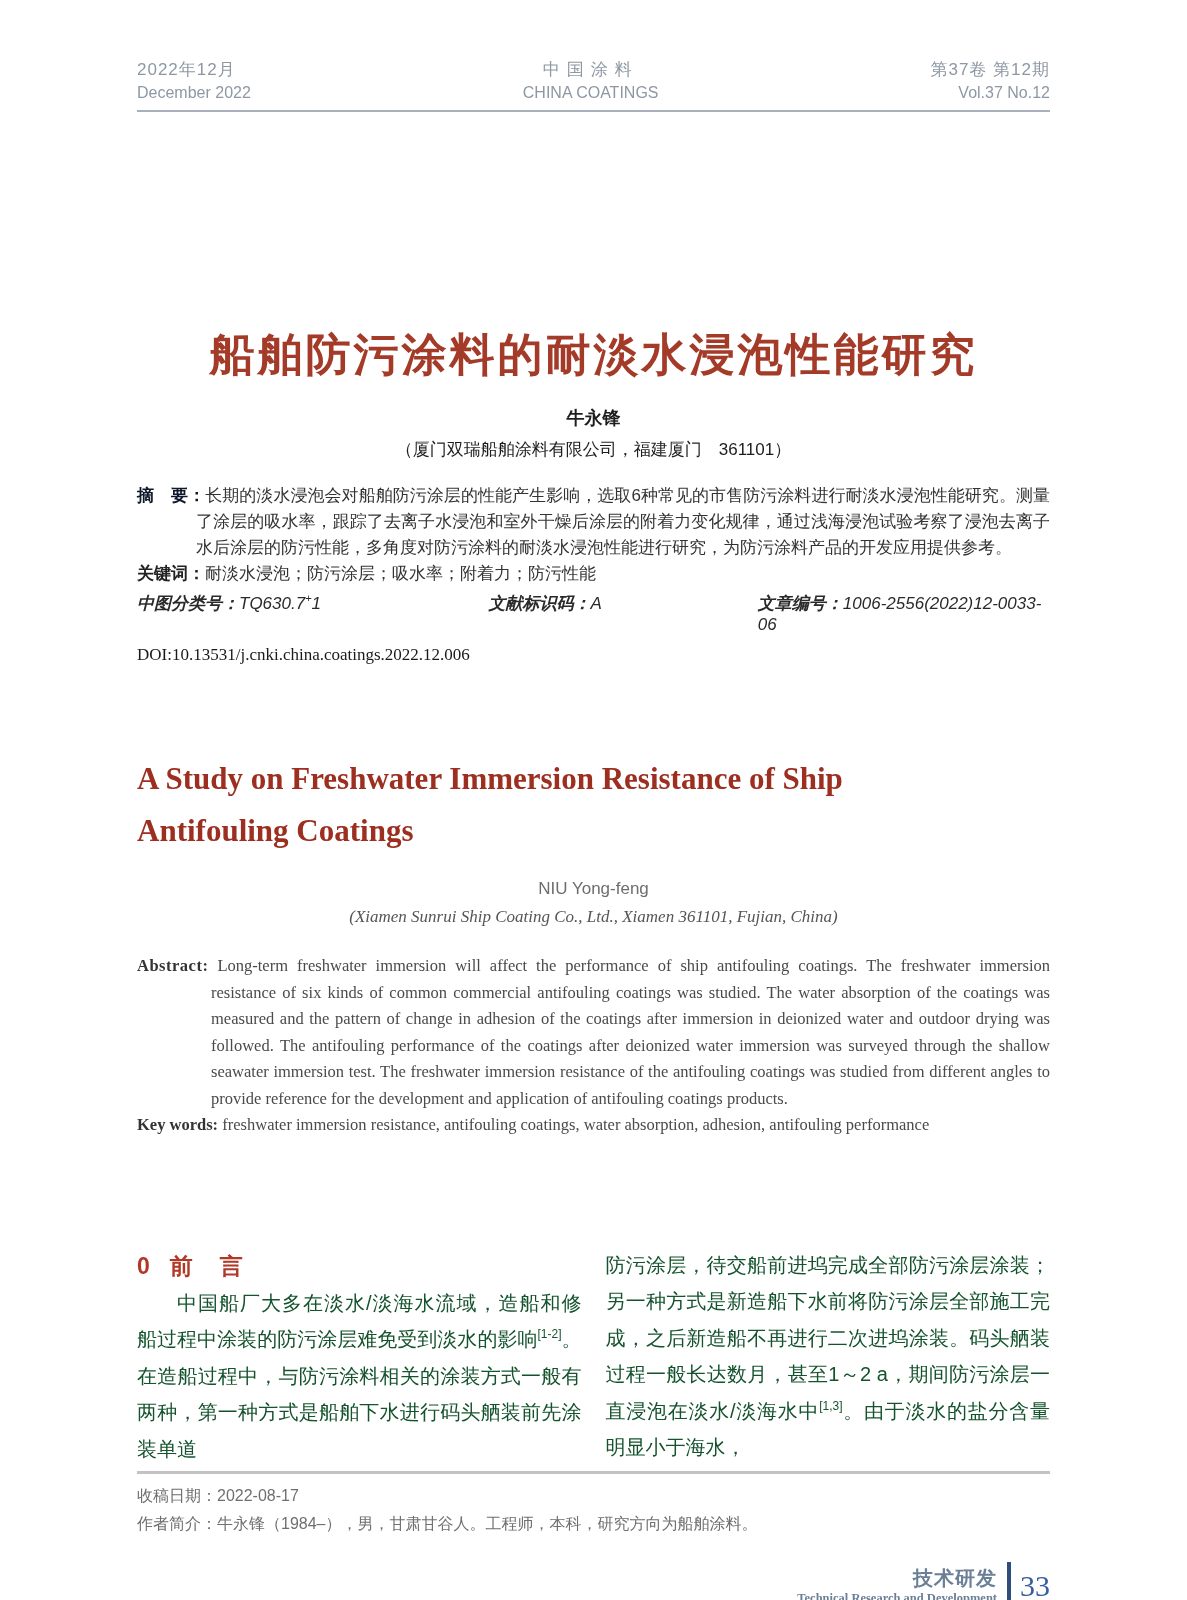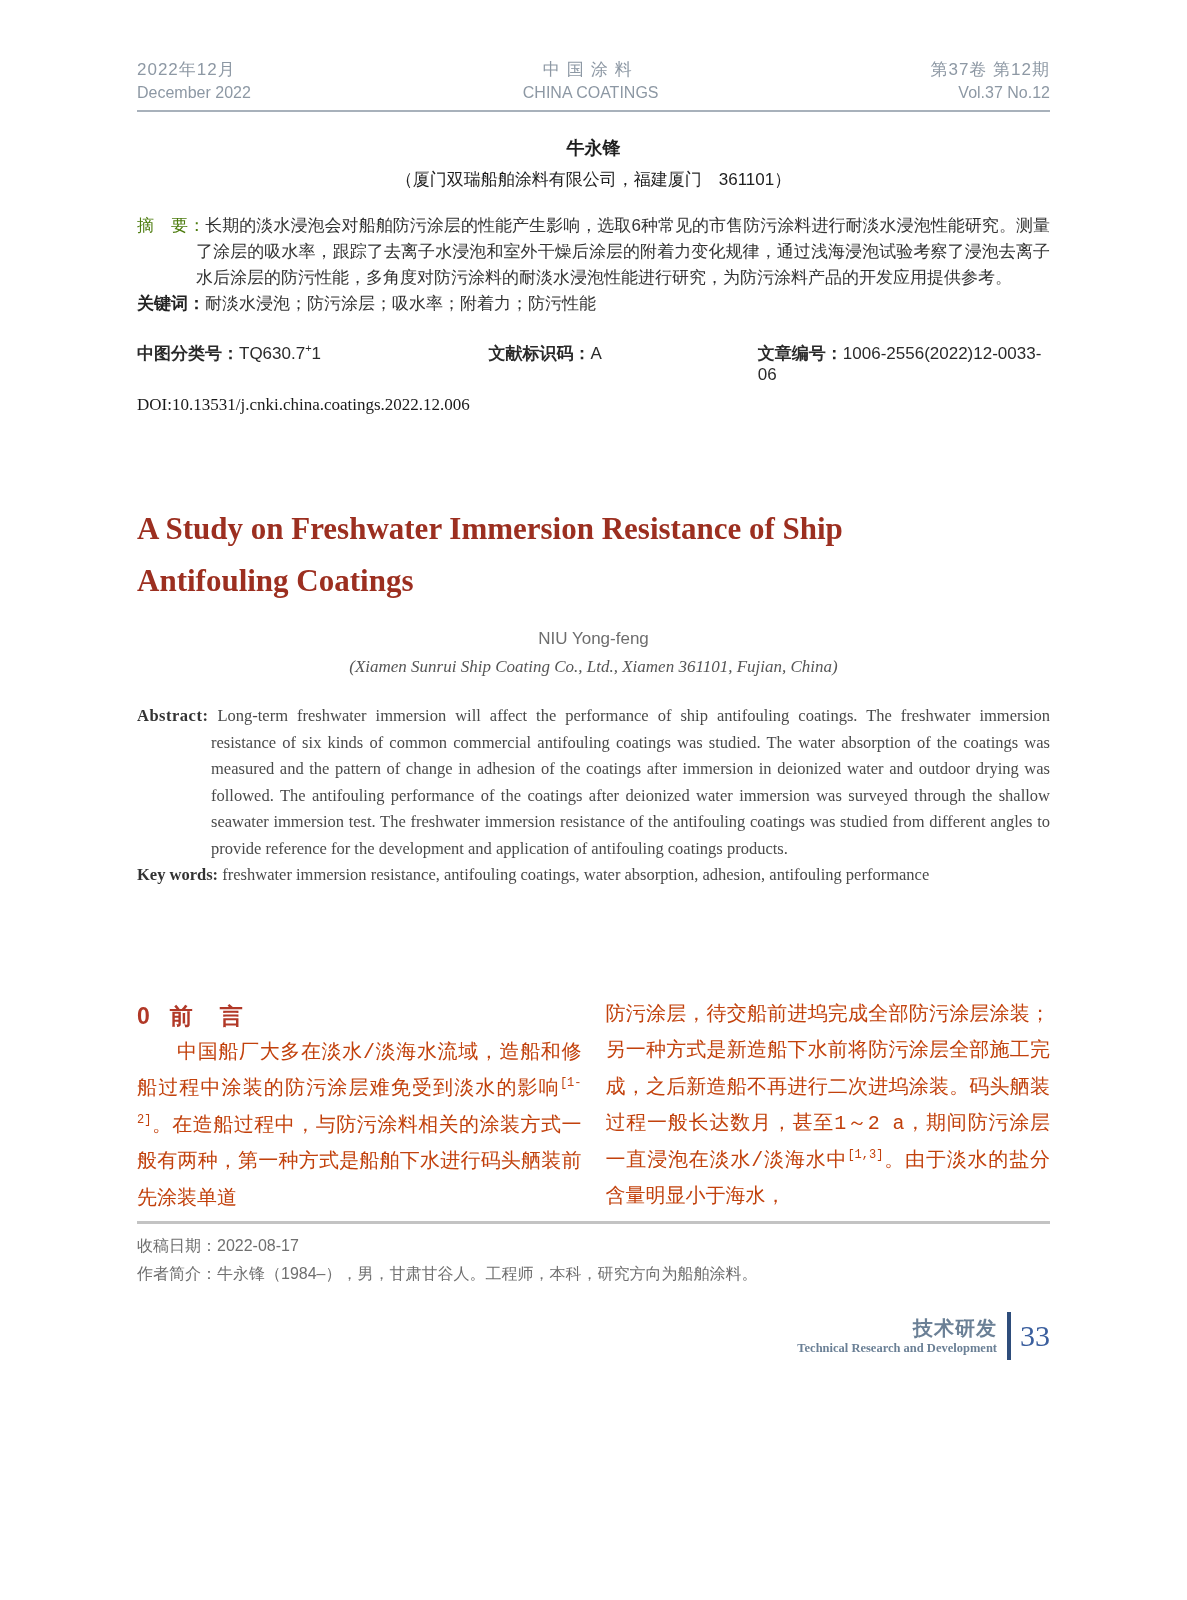--- a/index.html
+++ b/index.html
@@ -42,25 +42,25 @@
   
   .abstract-cn {
     margin-top: 22px;
     font-size: 17px;
     line-height: 26px;
     color: #333333;
     text-align: justify;
     padding-left: 59px;
     text-indent: -59px;
   }
-  .abstract-cn .lbl { font-weight: normal; color: #4d7c0f; }
+  .abstract-cn .lbl { font-weight: bold; color: #0f172a; }
   .keywords-cn { font-size: 17px; line-height: 26px; color: #333333; }
   .keywords-cn .lbl { font-weight: bold; color: #222222; }
 
-  .class-row { display: flex; margin-top: 25px; font-size: 17px; color: #2a2a2a; }
+  .class-row { display: flex; margin-top: 5px; font-size: 17px; color: #2a2a2a; font-style: italic; }
   .class-row .item-clc { width: 38.5%; }
   .class-row .item-doc { width: 29.5%; }
   .class-row .item-aid { flex: 1; }
   .class-row .lbl { font-weight: bold; }
   .sup-plus { font-size: 11px; vertical-align: super; line-height: 0; }
 
   .doi-line { margin-top: 10px; font-family: "Liberation Serif", serif; font-size: 17px; color: #1a1a1a; }
 
   
   .title-en {
@@ -90,24 +90,24 @@
   .keywords-en { font-family: "Liberation Serif", serif; font-size: 16.5px; line-height: 26.5px; color: #4a4a4a; }
   .keywords-en .lbl { font-weight: bold; color: #333333; }
 
   
   .body-cols { display: flex; gap: 24px; margin-top: 108px; }
   .col { flex: 1; }
   .sec-heading { font-size: 23px; font-weight: bold; color: #b13827; line-height: 38px; }
   .sec-heading .num { margin-right: 20px; }
   .sec-heading .ttl { letter-spacing: 2px; }
   .body-p {
-    font-family: Liberation Mono, monospace;
+    font-family: Liberation Sans, sans-serif;
     font-size: 20px;
     line-height: 36.5px;
-    color: #c2410c;
+    color: #14532d;
     text-align: justify;
   }
   .col-left .body-p { text-indent: 2em; }
   .body-p sup { font-size: 12px; line-height: 0; }
 
   
   .footnote { margin-top: 4px; border-top: 3px solid #c3c3c3; padding-top: 8px; }
   .footnote .fline { font-size: 16px; line-height: 28px; color: #6f6f6f; }
 
   
@@ -132,20 +132,21 @@
       <span class="cn">中国涂料</span>
       <span class="en">CHINA COATINGS</span>
     </div>
     <div class="cell right">
       <span class="cn">第37卷 第12期</span>
       <span class="en">Vol.37  No.12</span>
     </div>
   </div>
   <hr class="header-rule">
 
+  <h1 class="title-cn">船舶防污涂料的耐淡水浸泡性能研究</h1>
   <div class="author-cn">牛永锋</div>
   <div class="affil-cn">（厦门双瑞船舶涂料有限公司，福建厦门　361101）</div>
 
   <p class="abstract-cn"><span class="lbl">摘　要：</span><span>长期的淡水浸泡会对船舶防污涂层的性能产生影响，选取6种常见的市售防污涂料进行耐淡水浸泡性能研究。测量了涂层的吸水率，跟踪了去离子水浸泡和室外干燥后涂层的附着力变化规律，通过浅海浸泡试验考察了浸泡去离子水后涂层的防污性能，多角度对防污涂料的耐淡水浸泡性能进行研究，为防污涂料产品的开发应用提供参考。</span></p>
   <p class="keywords-cn"><span class="lbl">关键词：</span><span>耐淡水浸泡；防污涂层；吸水率；附着力；防污性能</span></p>
 
   <div class="class-row">
     <div class="item-clc"><span class="lbl">中图分类号：</span><span>TQ630.7</span><span class="sup-plus">+</span><span>1</span></div>
     <div class="item-doc"><span class="lbl">文献标识码：</span><span>A</span></div>
     <div class="item-aid"><span class="lbl">文章编号：</span><span>1006-2556(2022)12-0033-06</span></div>

